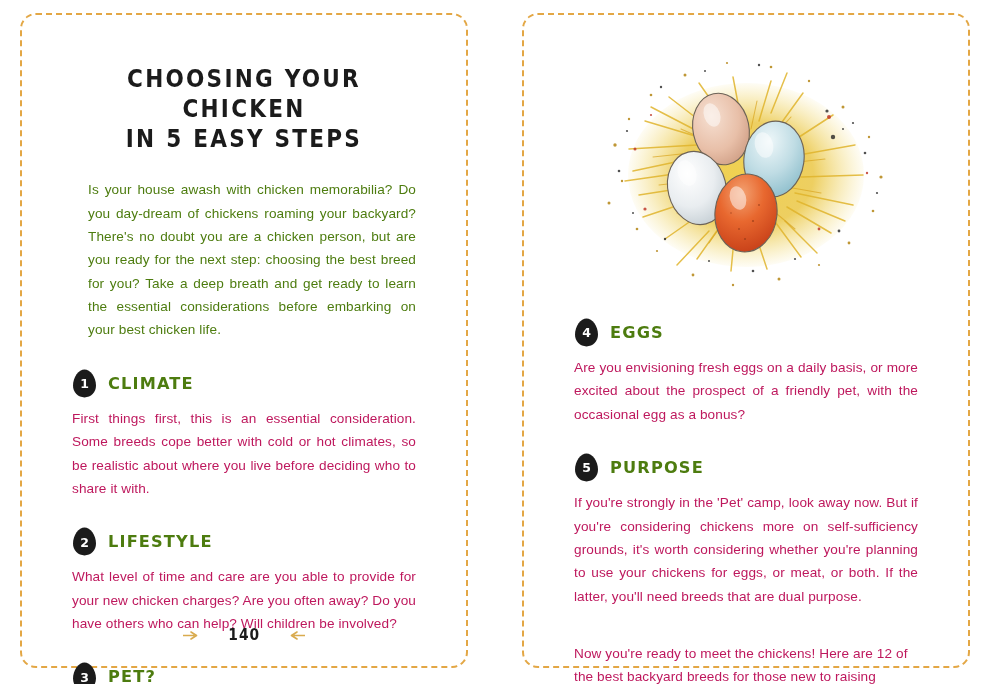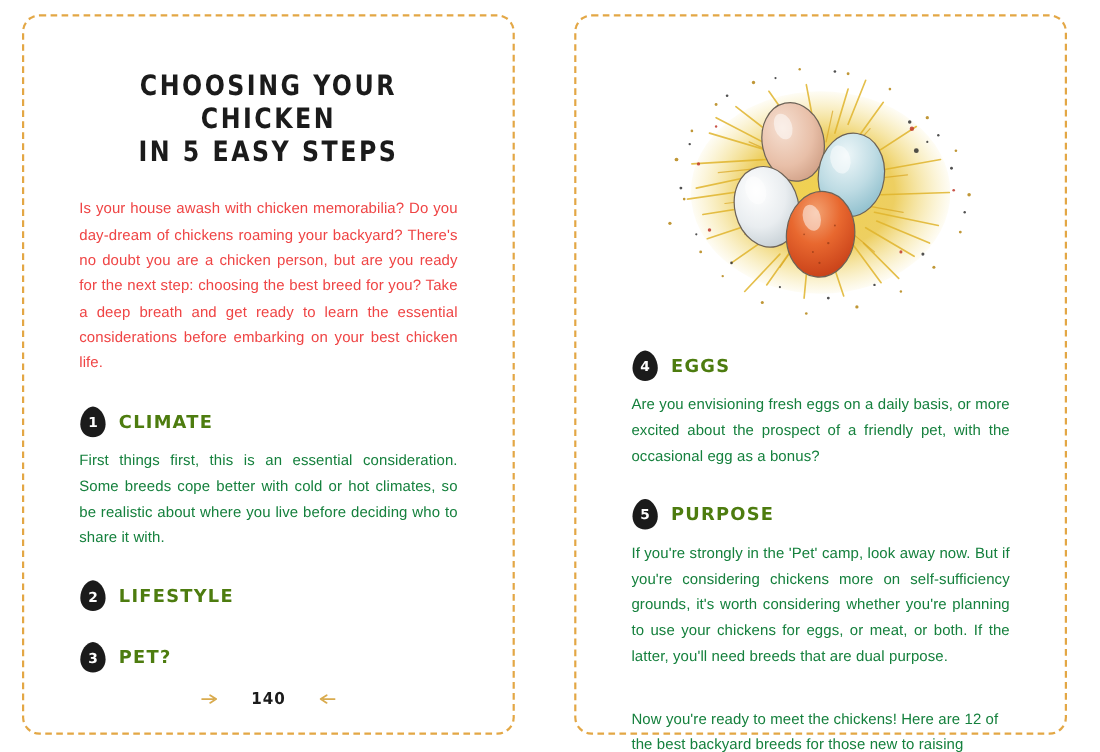--- a/index.html
+++ b/index.html
@@ -59,36 +59,36 @@
     color: #1b1b1b;
     text-transform: uppercase;
     font-stretch: condensed;
     transform: scaleX(0.94);
     transform-origin: center;
   }
   .title .line2 { display: block; }
 
   
   .intro {
-    margin: 25px 0 0 0;
+    margin: 25px 0 0 16px;
     font-size: 13.6px;
     line-height: 1.72;
     text-align: justify;
     text-justify: inter-word;
-    color: #ef4444;
+    color: #4d7c0f;
     letter-spacing: 0.1px;
   }
 
   .para {
     margin: 6px 0 0 0;
     font-size: 13.6px;
     line-height: 1.72;
     text-align: justify;
     text-justify: inter-word;
-    color: #15803d;
+    color: #be185d;
     letter-spacing: 0.1px;
   }
   .para.last-note {
     text-align: left;
   }
 
   
   .step {
     margin-top: 27px;
   }
@@ -187,20 +187,21 @@
       <div class="step">
         <div class="step-head">
           <span class="badge">
             <svg viewBox="0 0 25 29" xmlns="http://www.w3.org/2000/svg" aria-hidden="true">
               <path d="M12.5 0.6 C18.2 0.6 24 8.2 24 16.6 C24 23.6 18.9 28.4 12.5 28.4 C6.1 28.4 1 23.6 1 16.6 C1 8.2 6.8 0.6 12.5 0.6 Z" fill="#1b1b1b"></path>
             </svg>
             <span class="badge-num">2</span>
           </span>
           <span class="step-title">LIFESTYLE</span>
         </div>
+        <p class="para">What level of time and care are you able to provide for your new chicken charges? Are you often away? Do you have others who can help? Will children be involved?</p>
       </div>
 
       <div class="step">
         <div class="step-head">
           <span class="badge">
             <svg viewBox="0 0 25 29" xmlns="http://www.w3.org/2000/svg" aria-hidden="true">
               <path d="M12.5 0.6 C18.2 0.6 24 8.2 24 16.6 C24 23.6 18.9 28.4 12.5 28.4 C6.1 28.4 1 23.6 1 16.6 C1 8.2 6.8 0.6 12.5 0.6 Z" fill="#1b1b1b"></path>
             </svg>
             <span class="badge-num">3</span>
           </span>

